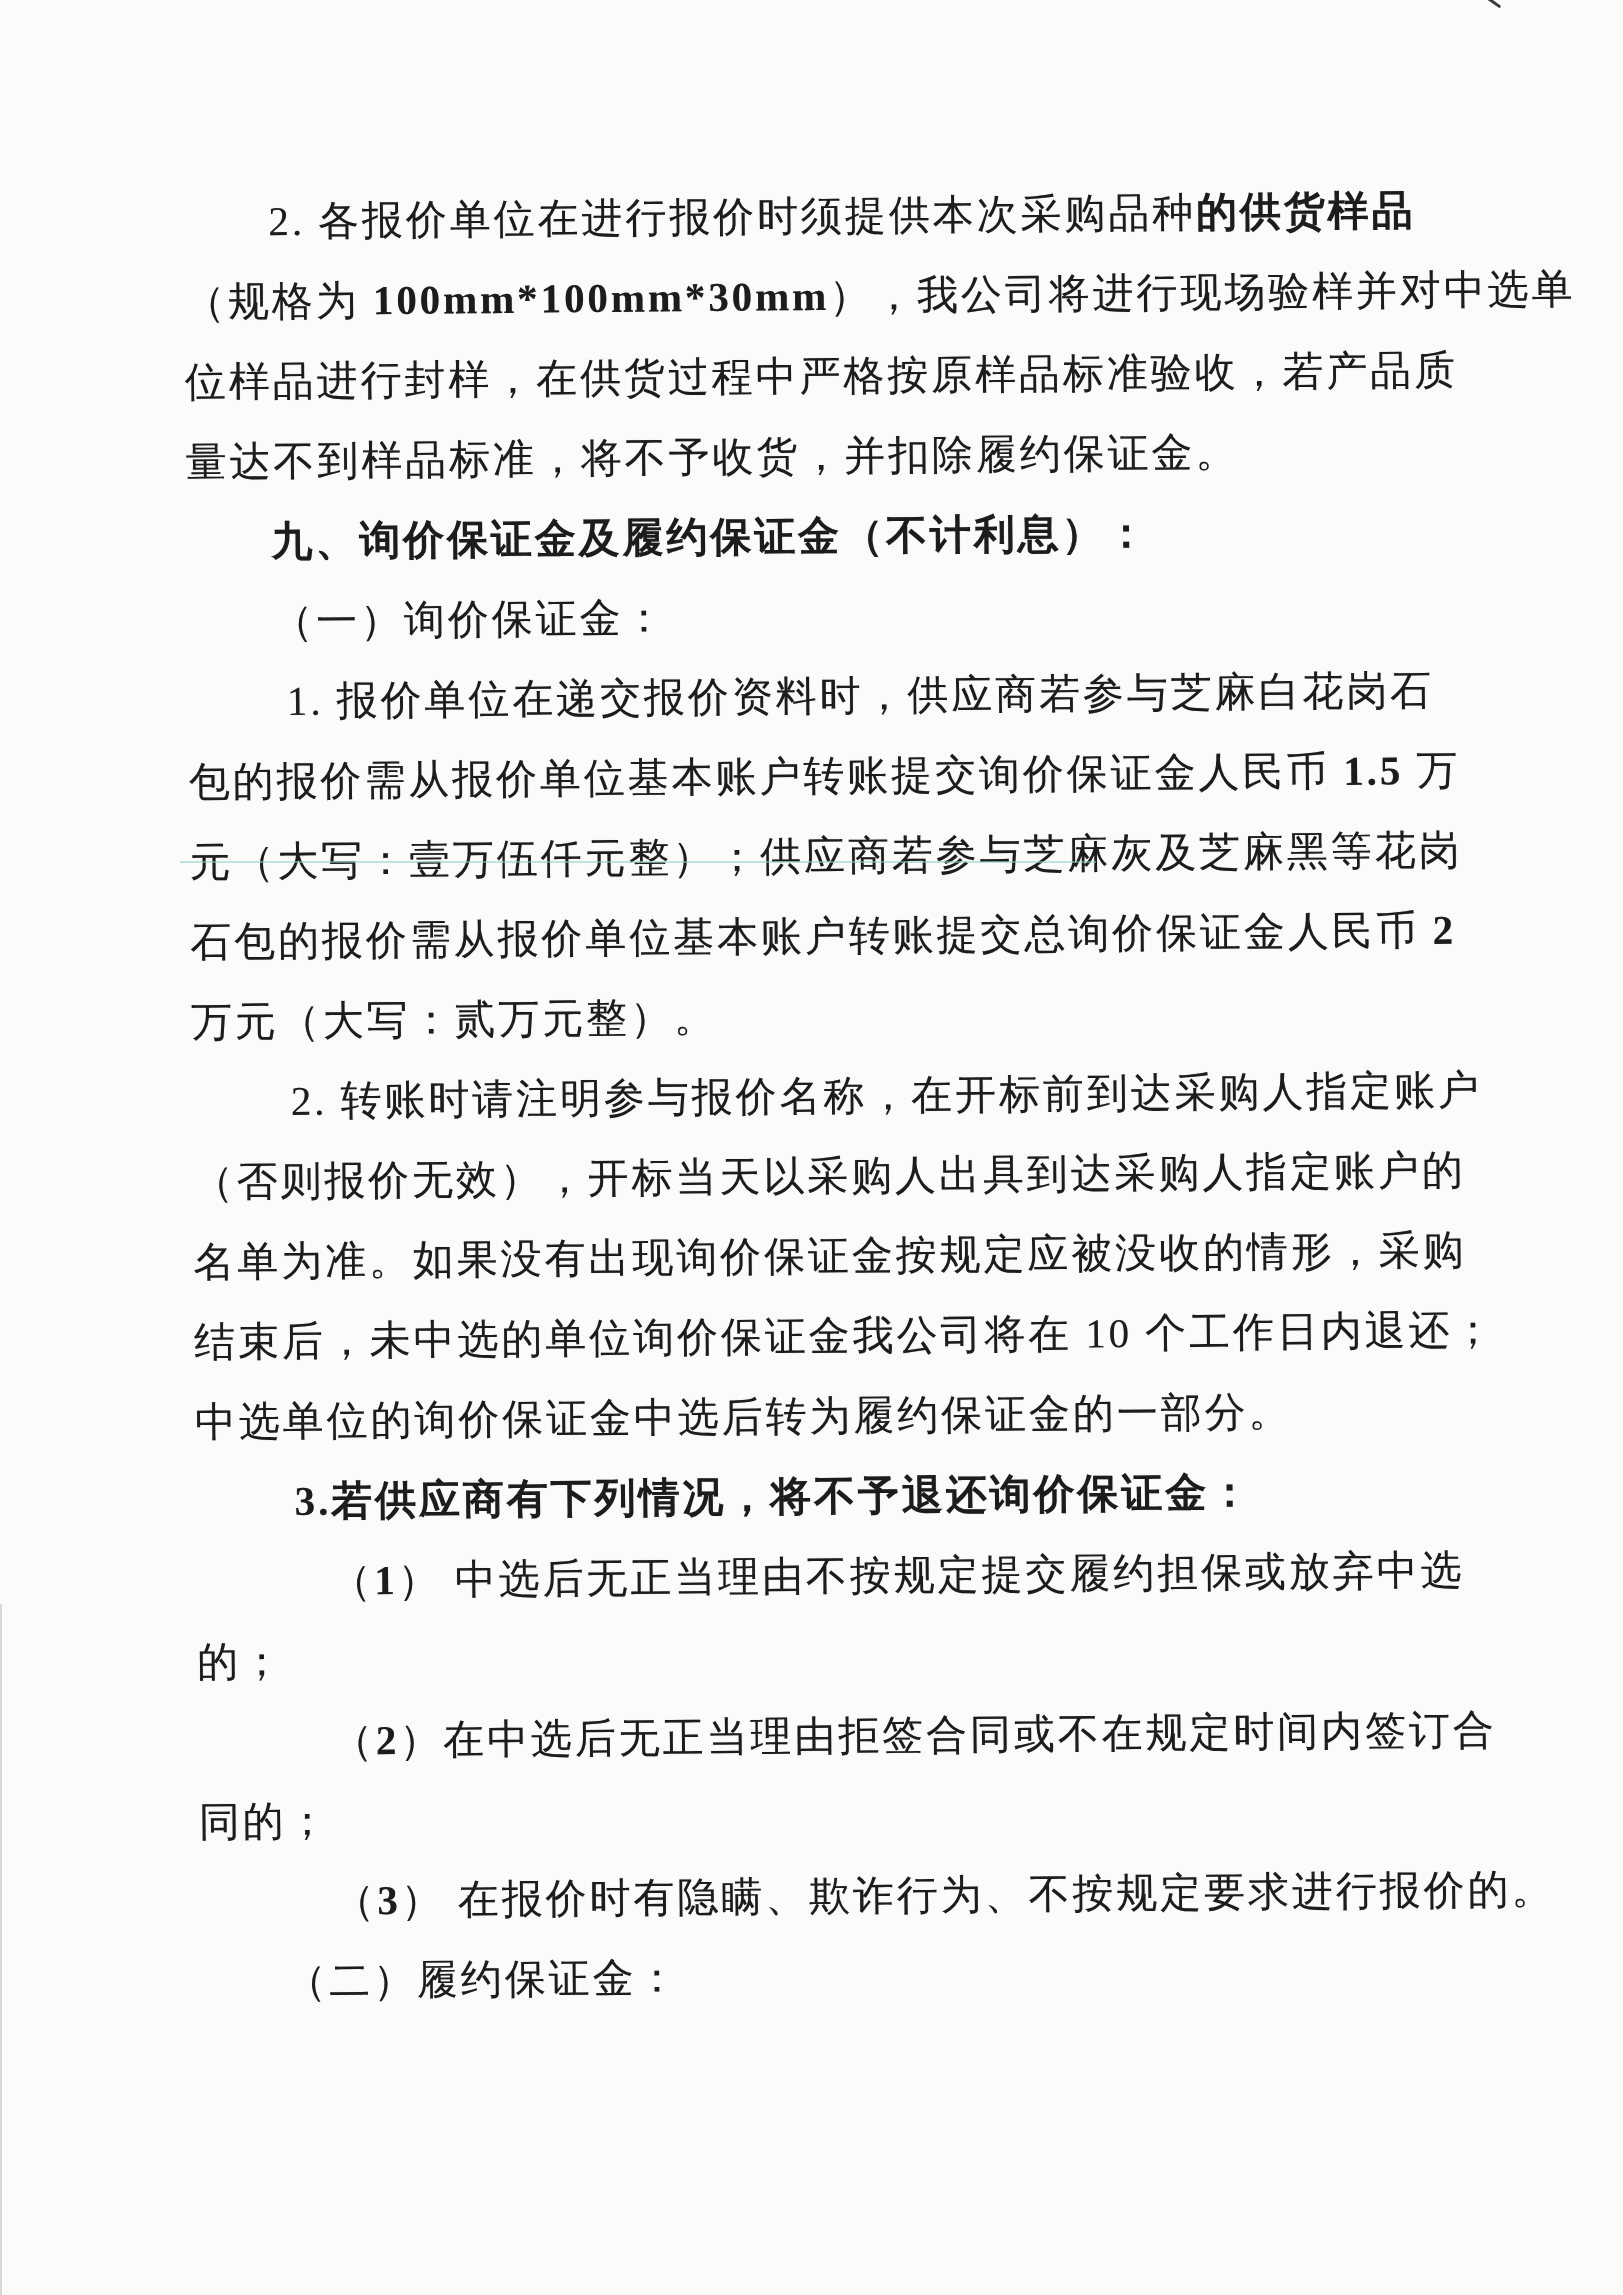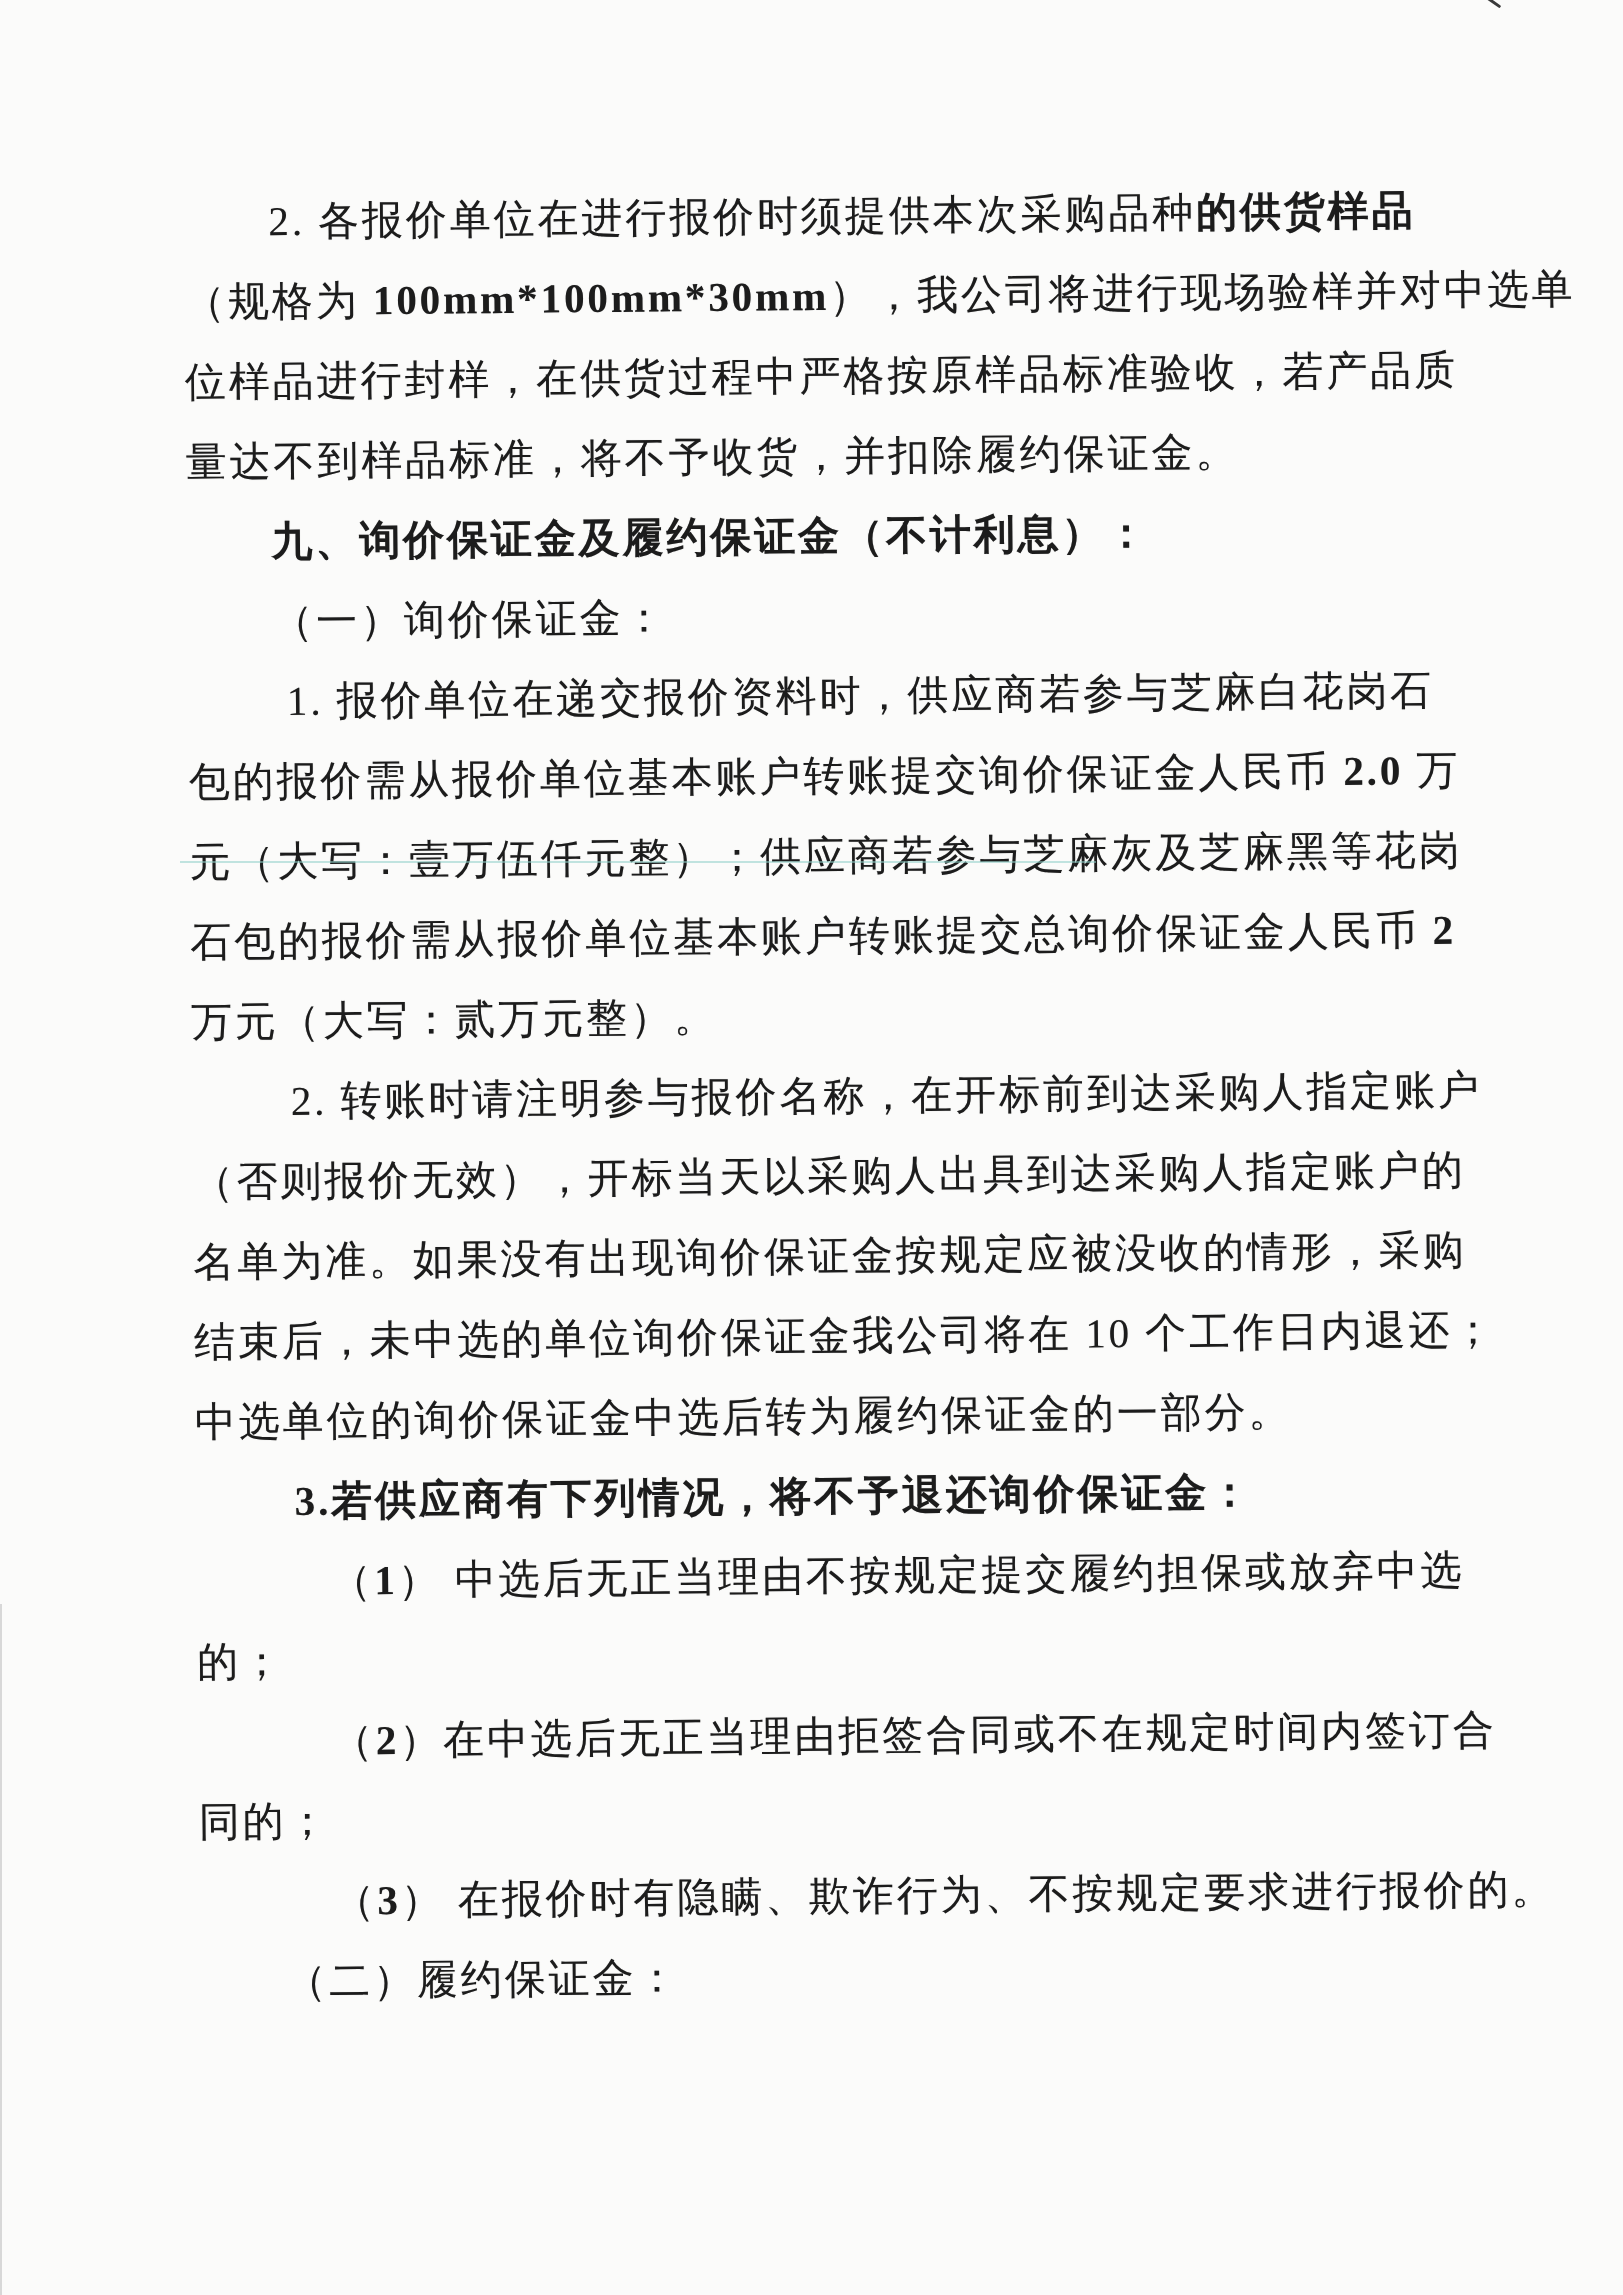--- a/index.html
+++ b/index.html
@@ -73,21 +73,21 @@
 
 <div class="page">
   <div class="content" id="doc-lines">
       <div class="line in1"><span class="seg">2. 各报价单位在进行报价时须提供本次采购品种</span><span class="seg b">的供货样品</span></div>
       <div class="line in0"><span class="seg">（规格为 </span><span class="seg b">100mm*100mm*30mm</span><span class="seg">），我公司将进行现场验样并对中选单</span></div>
       <div class="line in0"><span class="seg">位样品进行封样，在供货过程中严格按原样品标准验收，若产品质</span></div>
       <div class="line in0"><span class="seg">量达不到样品标准，将不予收货，并扣除履约保证金。</span></div>
       <div class="line in1"><span class="seg b">九、询价保证金及履约保证金（不计利息）：</span></div>
       <div class="line in1"><span class="seg">（一）询价保证金：</span></div>
       <div class="line in2"><span class="seg">1. 报价单位在递交报价资料时，供应商若参与芝麻白花岗石</span></div>
-      <div class="line in0"><span class="seg">包的报价需从报价单位基本账户转账提交询价保证金人民币 </span><span class="seg b">2.0</span><span class="seg"> 万</span></div>
+      <div class="line in0"><span class="seg">包的报价需从报价单位基本账户转账提交询价保证金人民币 </span><span class="seg b">1.5</span><span class="seg"> 万</span></div>
       <div class="line in0"><span class="seg">元（大写：壹万伍仟元整）；供应商若参与芝麻灰及芝麻黑等花岗</span></div>
       <div class="line in0"><span class="seg">石包的报价需从报价单位基本账户转账提交总询价保证金人民币 </span><span class="seg b">2</span></div>
       <div class="line in0"><span class="seg">万元（大写：贰万元整）。</span></div>
       <div class="line in2"><span class="seg">2. 转账时请注明参与报价名称，在开标前到达采购人指定账户</span></div>
       <div class="line in0"><span class="seg">（否则报价无效），开标当天以采购人出具到达采购人指定账户的</span></div>
       <div class="line in0"><span class="seg">名单为准。如果没有出现询价保证金按规定应被没收的情形，采购</span></div>
       <div class="line in0"><span class="seg">结束后，未中选的单位询价保证金我公司将在 10 个工作日内退还；</span></div>
       <div class="line in0"><span class="seg">中选单位的询价保证金中选后转为履约保证金的一部分。</span></div>
       <div class="line in2"><span class="seg b">3.若供应商有下列情况，将不予退还询价保证金：</span></div>
       <div class="line in3"><span class="seg">（</span><span class="seg b">1</span><span class="seg">） 中选后无正当理由不按规定提交履约担保或放弃中选</span></div>

